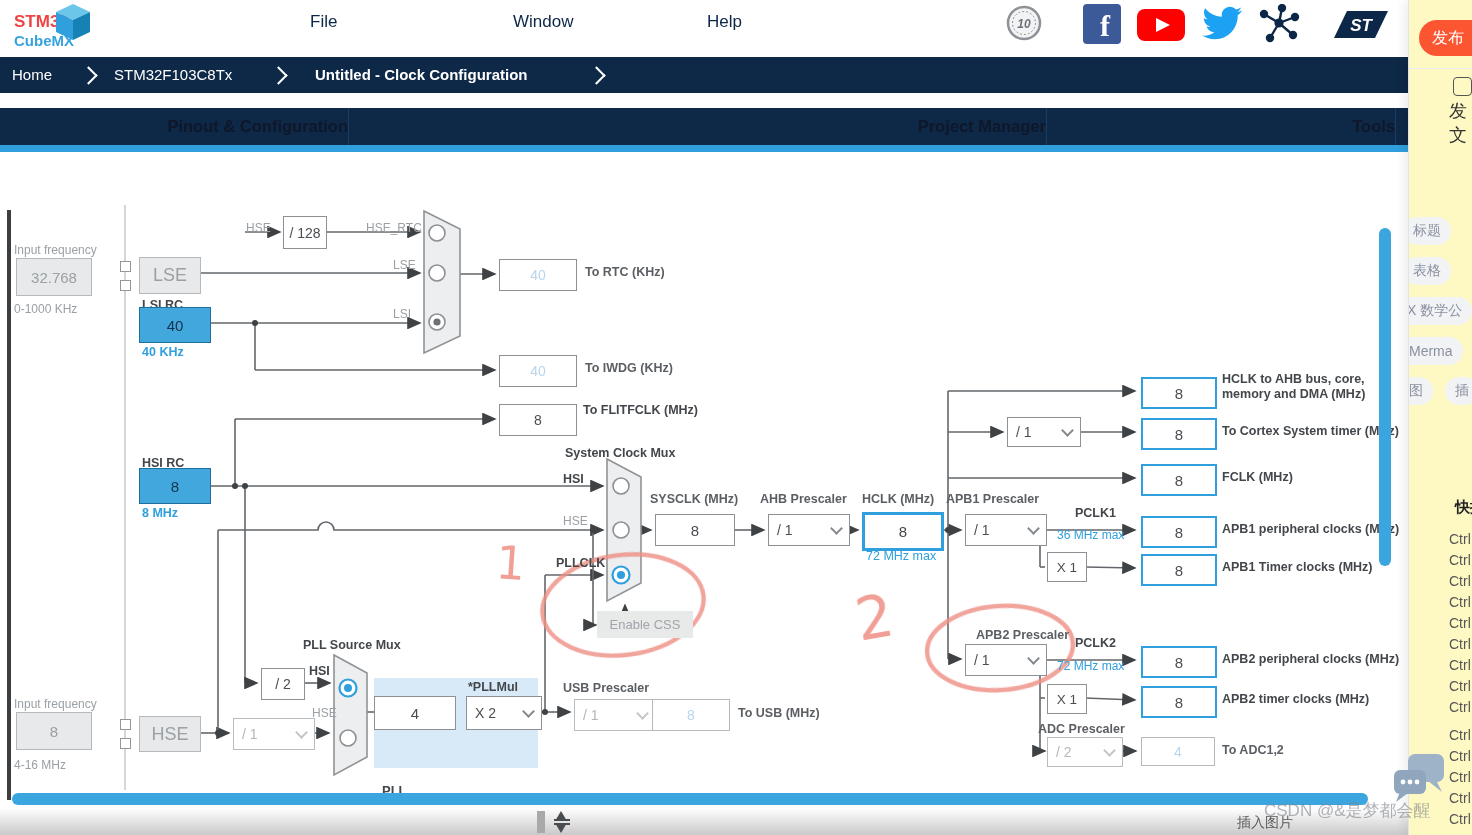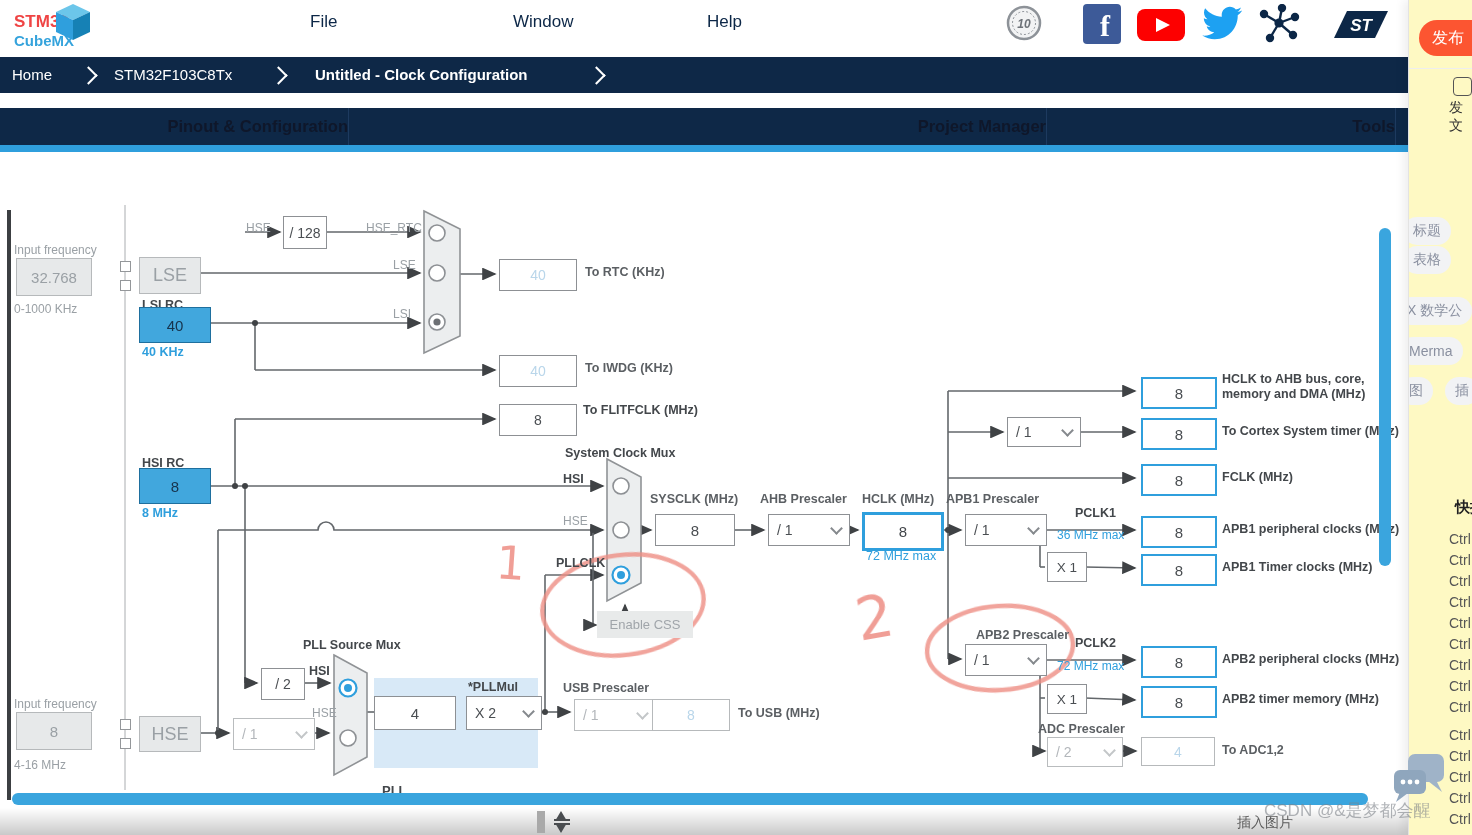--- a/index.html
+++ b/index.html
@@ -311,21 +311,21 @@
     <div class="abs lbl dk" style="left:1222px;top:272px;">To Cortex System timer (MHz)</div>
     <div class="abs outbox" style="left:1141px;top:312px;width:72px;height:28px;">8</div>
     <div class="abs lbl dk" style="left:1222px;top:318px;">FCLK (MHz)</div>
     <div class="abs outbox" style="left:1141px;top:364px;width:72px;height:28px;">8</div>
     <div class="abs lbl dk" style="left:1222px;top:370px;">APB1 peripheral clocks (MHz)</div>
     <div class="abs outbox" style="left:1141px;top:402px;width:72px;height:28px;">8</div>
     <div class="abs lbl dk" style="left:1222px;top:408px;">APB1 Timer clocks (MHz)</div>
     <div class="abs outbox" style="left:1141px;top:494px;width:72px;height:28px;">8</div>
     <div class="abs lbl dk" style="left:1222px;top:500px;">APB2 peripheral clocks (MHz)</div>
     <div class="abs outbox" style="left:1141px;top:534px;width:72px;height:28px;">8</div>
-    <div class="abs lbl dk" style="left:1222px;top:540px;">APB2 timer memory (MHz)</div>
+    <div class="abs lbl dk" style="left:1222px;top:540px;">APB2 timer clocks (MHz)</div>
 
     <div class="abs lbl" style="left:976px;top:476px;">APB2 Prescaler</div>
     <div class="abs dd" style="left:965px;top:492px;width:64px;height:30px;">
         <span>/ 1</span>
         <span class="cv"></span>
       </div>
     <div class="abs lbl dk" style="left:1075px;top:484px;">PCLK2</div>
     <div class="abs bluet" style="left:1057px;top:507px;font-weight:normal;font-size:12px;">72 MHz max</div>
     <div class="abs vbox" style="left:1047px;top:532px;width:38px;height:28px;font-size:13.5px;">X 1</div>
     <div class="abs lbl" style="left:1038px;top:570px;">ADC Prescaler</div>
@@ -384,23 +384,23 @@
       <polygon points="7,7 10,2 13,7"></polygon>
         <polygon points="7,15 10,20 13,15"></polygon>
     </g>
   </svg>
   <div class="abs" style="left:1237px;top:814px;font-size:14px;color:#5a5a5a;">插入图片</div>
 
   <div id="rpanel" class="abs">
     <div class="abs pubbtn">发布</div>
     <div class="abs" style="left:0;top:68px;width:64px;height:1px;background:#eee;"></div>
     <div class="abs" style="left:44px;top:77px;width:17px;height:17px;border:1.5px solid #555;border-radius:4px;"></div>
-    <div class="abs" style="left:40px;top:99px;font-size:14px;color:#333;">发文</div>
+    <div class="abs" style="left:40px;top:99px;font-size:18px;color:#333;">发文</div>
     <div class="abs pill" style="left:-6px;top:217px;">标题</div>
-    <div class="abs pill" style="left:-6px;top:246px;">表格</div>
+    <div class="abs pill" style="left:-6px;top:257px;">表格</div>
     <div class="abs pill" style="left:-12px;top:297px;">X 数学公</div>
     <div class="abs pill" style="left:-10px;top:337px;">Merma</div>
     <div class="abs pill" style="left:-10px;top:377px;">图</div>
     <div class="abs pill" style="left:36px;top:377px;">插</div>
     <div class="abs" style="left:46px;top:498px;font-size:15px;font-weight:bold;color:#222;white-space:nowrap;">快捷</div>
     <div class="abs ctrl" style="top:531px;">Ctrl</div>
     <div class="abs ctrl" style="top:552px;">Ctrl</div>
     <div class="abs ctrl" style="top:573px;">Ctrl</div>
     <div class="abs ctrl" style="top:594px;">Ctrl</div>
     <div class="abs ctrl" style="top:615px;">Ctrl</div>

